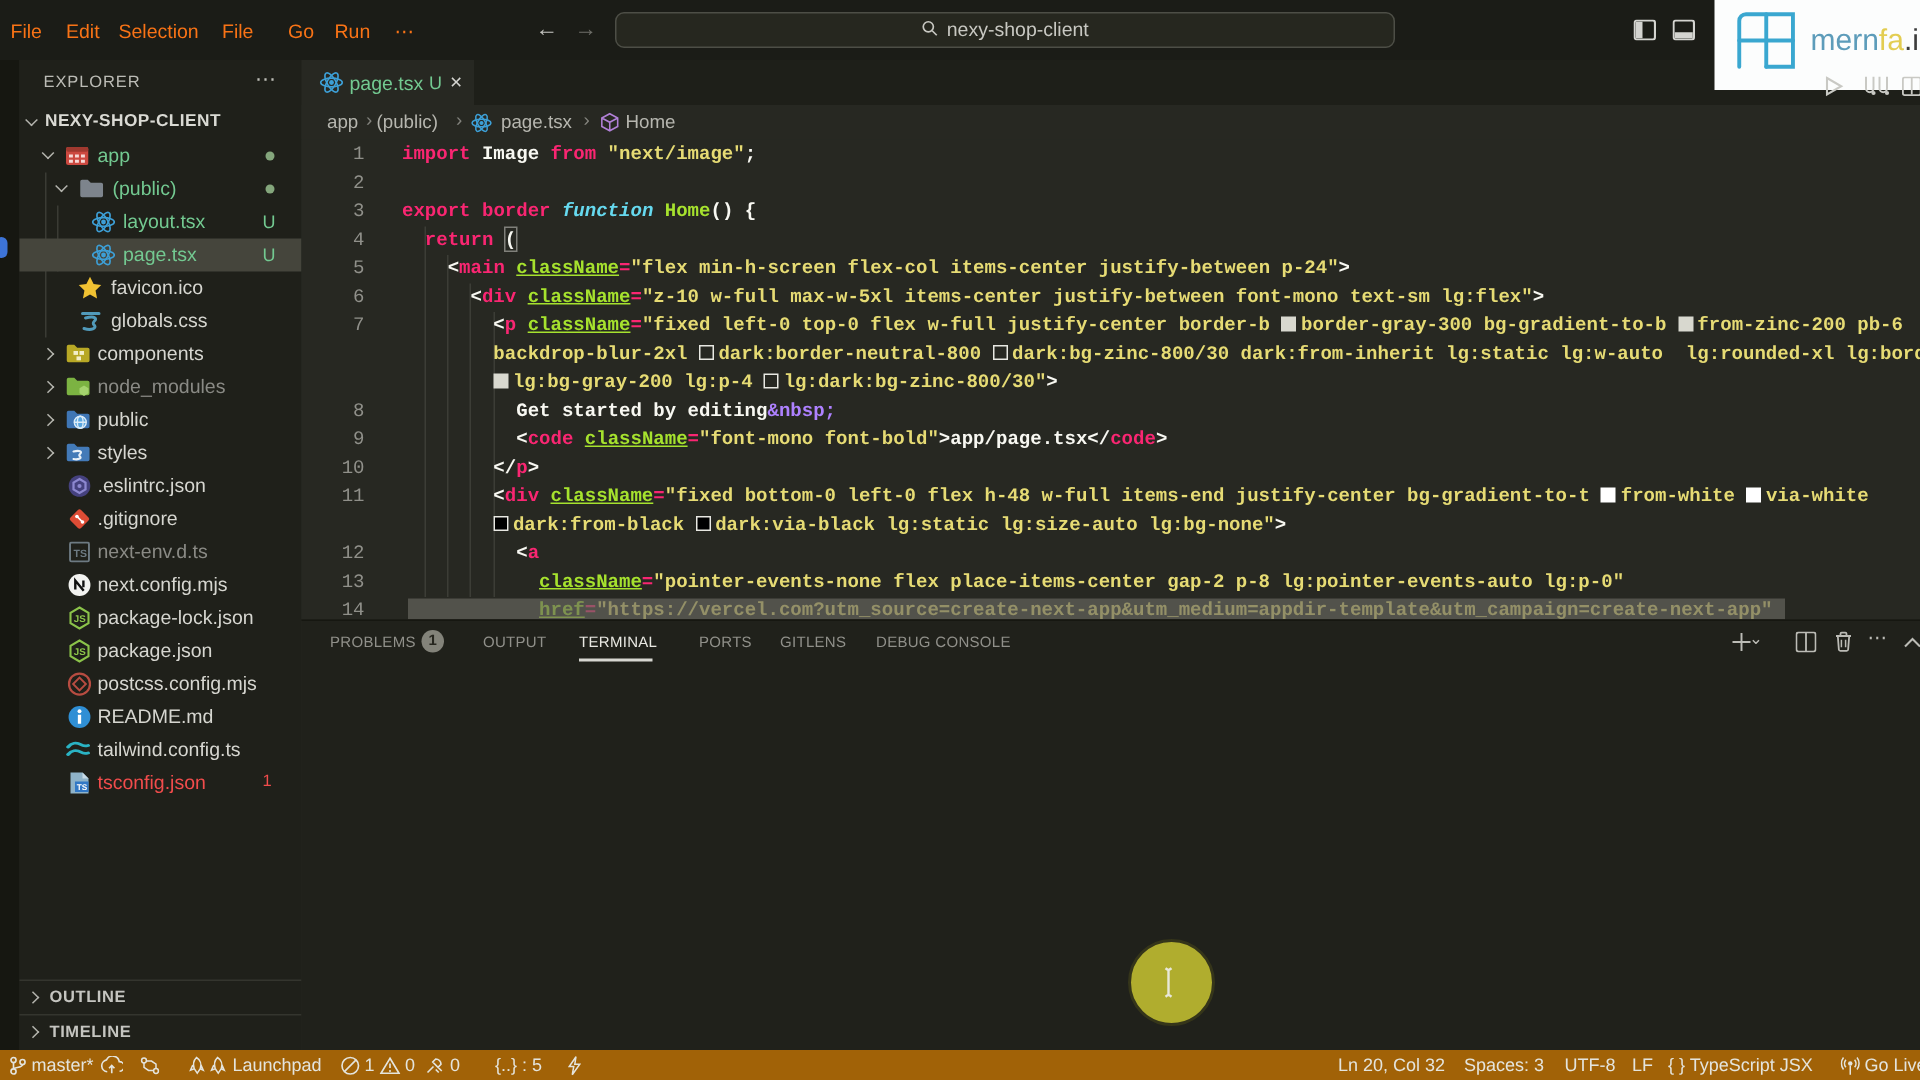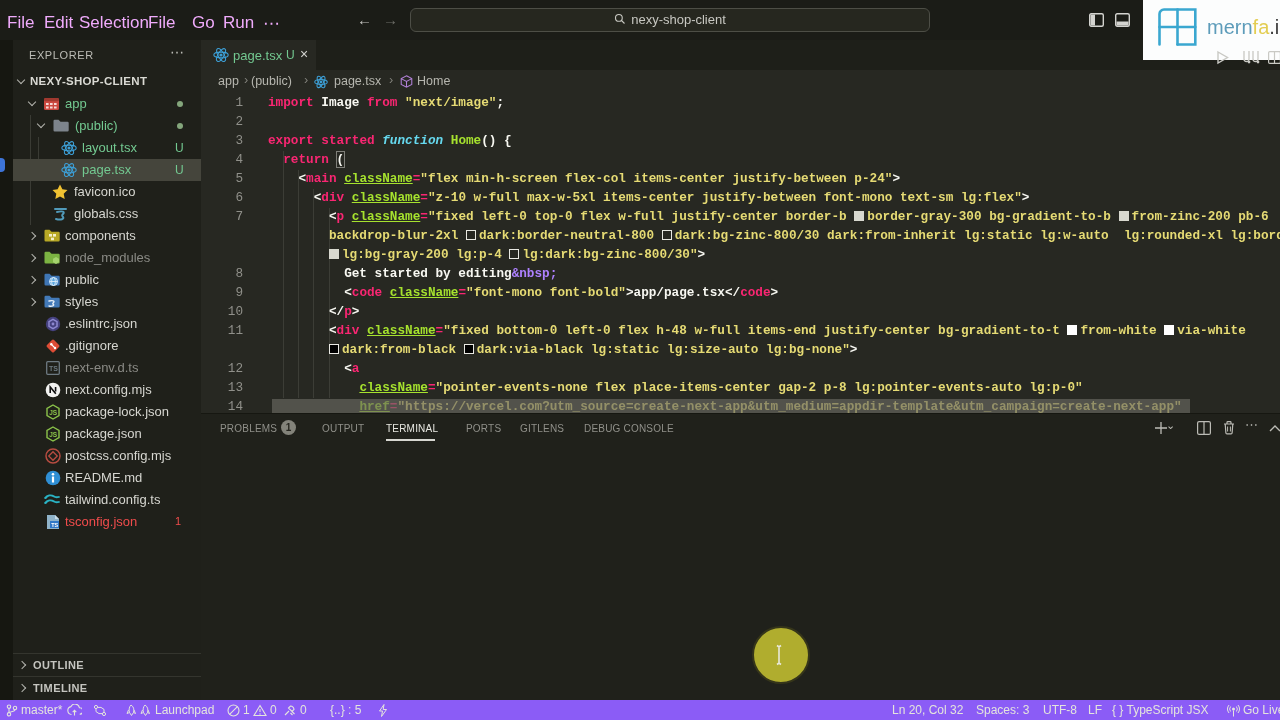--- a/index.html
+++ b/index.html
@@ -2,21 +2,21 @@
 <html><head>
 <meta charset="utf-8">
 <style>
   * { margin:0; padding:0; box-sizing:border-box; }
   html,body { width:1280px; height:720px; overflow:hidden; background:#272822;
     font-family:"Liberation Sans", sans-serif; }
   .abs { position:absolute; }
   #stage { position:relative; width:1280px; height:720px; }
   
   #titlebar { left:0; top:0; width:1280px; height:40px; background:#1b1c17; }
-  .menu { position:absolute; top:13px; font-size:17px; color:#f0abfc; }
+  .menu { position:absolute; top:13px; font-size:13px; color:#f97316; }
   #searchbox { position:absolute; left:410px; top:8px; width:520px; height:24px;
     background:#26271f; border:1px solid #4d4e46; border-radius:6px;
     color:#c8c8c2; font-size:13px; text-align:center; line-height:22px; }
   .navarrow { position:absolute; top:11px; font-size:15px; color:#c5c5c0; }
   
   #strip { left:0; top:40px; width:13px; height:660px; background:#161711; }
   #bluepill { left:-3px; top:158px; width:8px; height:14px; background:#3d74d8; border-radius:4px; }
   #sidebar { left:13px; top:40px; width:188px; height:660px; background:#1f201a; }
   .trow { position:absolute; left:0; width:188px; height:22px; }
   .tlabel { position:absolute; top:3px; font-size:13px; color:#d6d6d0; white-space:nowrap; }
@@ -42,21 +42,21 @@
   .b { color:#66d9ef; font-style:italic; } .g { color:#a6e22e; } .pu { color:#ae81ff; }
   .sw { display:inline-block; width:10px; height:10px; margin-right:3px; vertical-align:-1px; }
   .swl { background:#d8d8cf; } .sww { background:#ffffff; }
   .swd { background:#272822; border:1.5px solid #e8e8e2; }
   .swb { background:#000; border:1.5px solid #e8e8e2; }
   .guide { position:absolute; width:1px; background:#3c3d36; }
   
   #panel { left:201px; top:413px; width:1079px; height:287px; background:#20211b; border-top:1px solid #161711; }
   .ptab { position:absolute; top:9px; font-size:10px; letter-spacing:0.2px; color:#90908a; }
   
-  #statusbar { left:0; top:700px; width:1280px; height:20px; background:#8b5cf6;text-align:center; }
+  #statusbar { left:0; top:700px; width:1280px; height:20px; background:#a16207;text-align:center; }
   .st { position:absolute; top:3px; font-size:12px; color:#e4e4dd; white-space:nowrap; }
   
   #whitebox { left:1143px; top:0; width:137px; height:60px; background:#fcfdfd; }
   #ycircle { left:752px; top:626px; width:58px; height:58px; border-radius:50%;
     background:#b0ad2e; border:2px solid #35351a; }
 </style>
 </head>
 <body>
 <div id="stage">
 
@@ -351,21 +351,21 @@
   <div class="lnum" style="top:114px">7</div>
   <div class="lnum" style="top:171px">8</div>
   <div class="lnum" style="top:190px">9</div>
   <div class="lnum" style="top:209px">10</div>
   <div class="lnum" style="top:228px">11</div>
   <div class="lnum" style="top:266px">12</div>
   <div class="lnum" style="top:285px">13</div>
   <div class="lnum" style="top:304px">14</div>
 
   <div class="cl" style="left:67px;top:0"><span class="k">import</span> Image <span class="k">from</span> <span class="s">"next/image"</span>;</div>
-  <div class="cl" style="left:67px;top:38px"><span class="k">export</span> <span class="k">started</span> <span class="b">function</span> <span class="g">Home</span>() {</div>
+  <div class="cl" style="left:67px;top:38px"><span class="k">export</span> <span class="k">border</span> <span class="b">function</span> <span class="g">Home</span>() {</div>
   <div class="cl" style="left:67px;top:57px">  <span class="k">return</span> <span style="outline:1px solid #80807a">(</span></div>
   <div class="cl" style="left:67px;top:76px">    &lt;<span class="k">main</span> <span class="a">className</span><span class="k">=</span><span class="s">"flex min-h-screen flex-col items-center justify-between p-24"</span>&gt;</div>
   <div class="cl" style="left:67px;top:95px">      &lt;<span class="k">div</span> <span class="a">className</span><span class="k">=</span><span class="s">"z-10 w-full max-w-5xl items-center justify-between font-mono text-sm lg:flex"</span>&gt;</div>
   <div class="cl" style="left:67px;top:114px">        &lt;<span class="k">p</span> <span class="a">className</span><span class="k">=</span><span class="s">"fixed left-0 top-0 flex w-full justify-center border-b <span class="sw swl"></span>border-gray-300 bg-gradient-to-b <span class="sw swl"></span>from-zinc-200 pb-6</span></div>
   <div class="cl" style="left:67px;top:133px"><span class="s">        backdrop-blur-2xl <span class="sw swd"></span>dark:border-neutral-800 <span class="sw swd"></span>dark:bg-zinc-800/30 dark:from-inherit lg:static lg:w-auto  lg:rounded-xl lg:border</span></div>
   <div class="cl" style="left:67px;top:152px"><span class="s">        <span class="sw swl"></span>lg:bg-gray-200 lg:p-4 <span class="sw swd"></span>lg:dark:bg-zinc-800/30"</span>&gt;</div>
   <div class="cl" style="left:67px;top:171px">          Get started by editing<span class="pu">&amp;nbsp;</span></div>
   <div class="cl" style="left:67px;top:190px">          &lt;<span class="k">code</span> <span class="a">className</span><span class="k">=</span><span class="s">"font-mono font-bold"</span>&gt;app/page.tsx&lt;/<span class="k">code</span>&gt;</div>
   <div class="cl" style="left:67px;top:209px">        &lt;/<span class="k">p</span>&gt;</div>
   <div class="cl" style="left:67px;top:228px">        &lt;<span class="k">div</span> <span class="a">className</span><span class="k">=</span><span class="s">"fixed bottom-0 left-0 flex h-48 w-full items-end justify-center bg-gradient-to-t <span class="sw sww"></span>from-white <span class="sw sww"></span>via-white</span></div>

